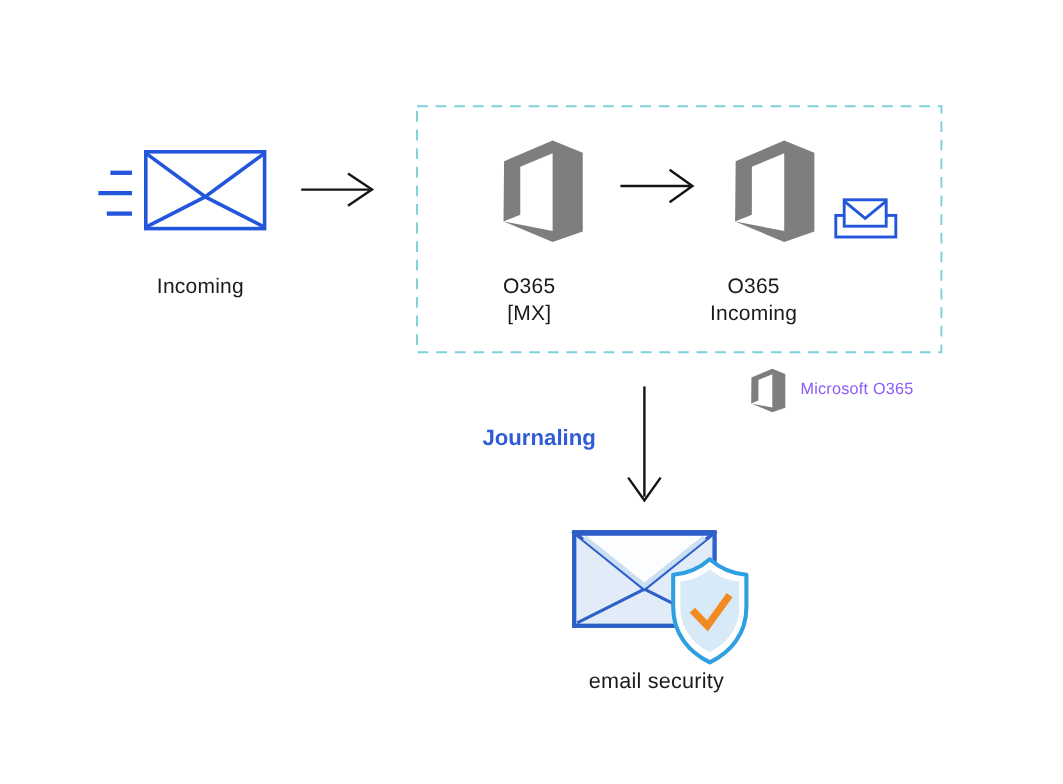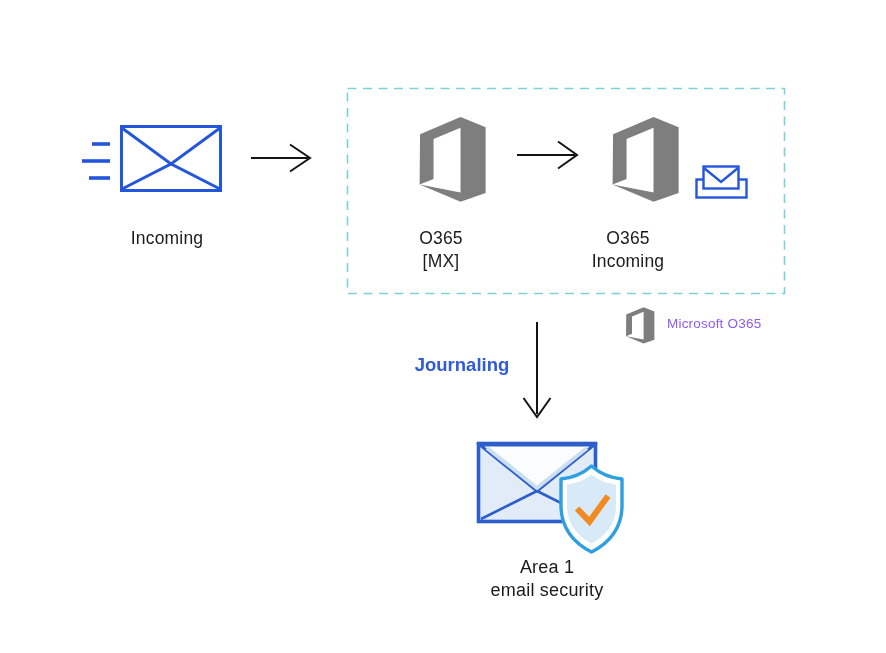--- a/index.html
+++ b/index.html
@@ -23,21 +23,21 @@
   .legend-label{
     position:absolute;
     left:667px;top:316px;
     font-size:13.5px;
     color:#8b5cf6;
     letter-spacing:0.2px;
   }
   .flow-label{
     position:absolute;
     left:402px;top:354px;width:120px;
-    text-align:center;
+    text-align:left;
     font-size:18.5px;
     font-weight:600;
     color:#2f5bd4;
   }
   .lbl-incoming{left:97px;top:227px;width:140px;}
   .lbl-mx{left:371px;top:227px;width:140px;}
   .lbl-inboxes{left:558px;top:227px;width:140px;}
   .lbl-area1{left:477px;top:556px;width:140px;font-size:18px;line-height:23px;}
 </style>
 </head>
@@ -120,17 +120,16 @@
   <div class="node-label lbl-inboxes">
     <span>O365</span>
     <span>Incoming</span>
   </div>
 
   <div class="legend-label">Microsoft O365</div>
 
   <div class="flow-label">Journaling</div>
 
   <div class="node-label lbl-area1">
-    <span>Area 1</span>
     <span>email security</span>
   </div>
 
 </div>
 
 </body></html>

